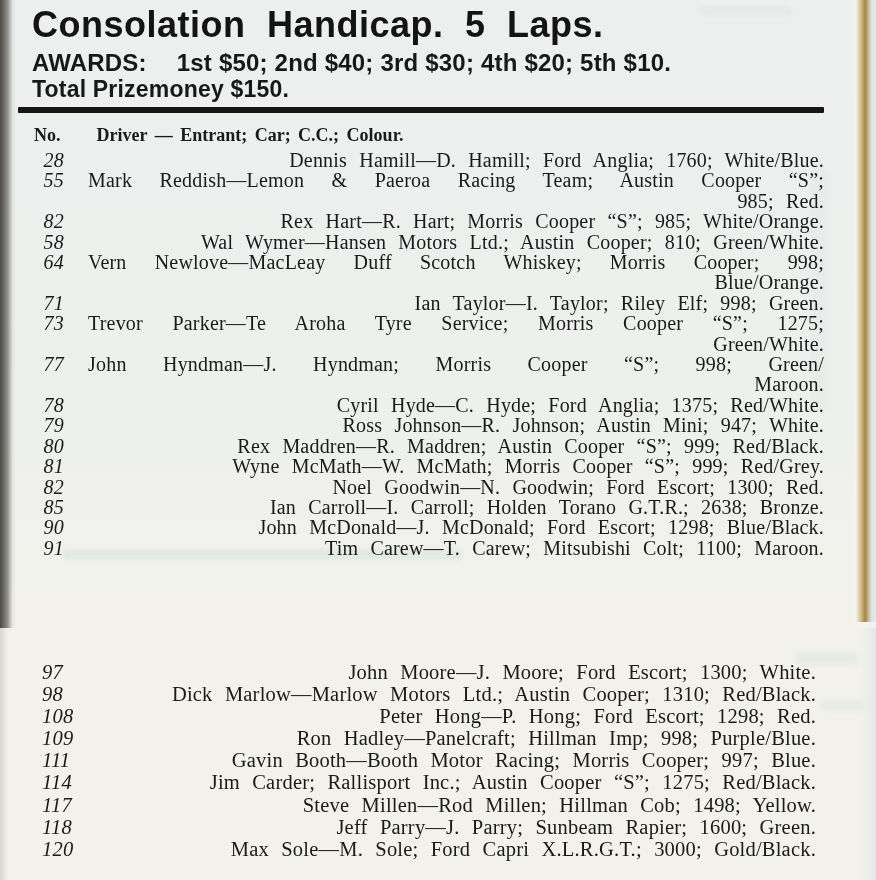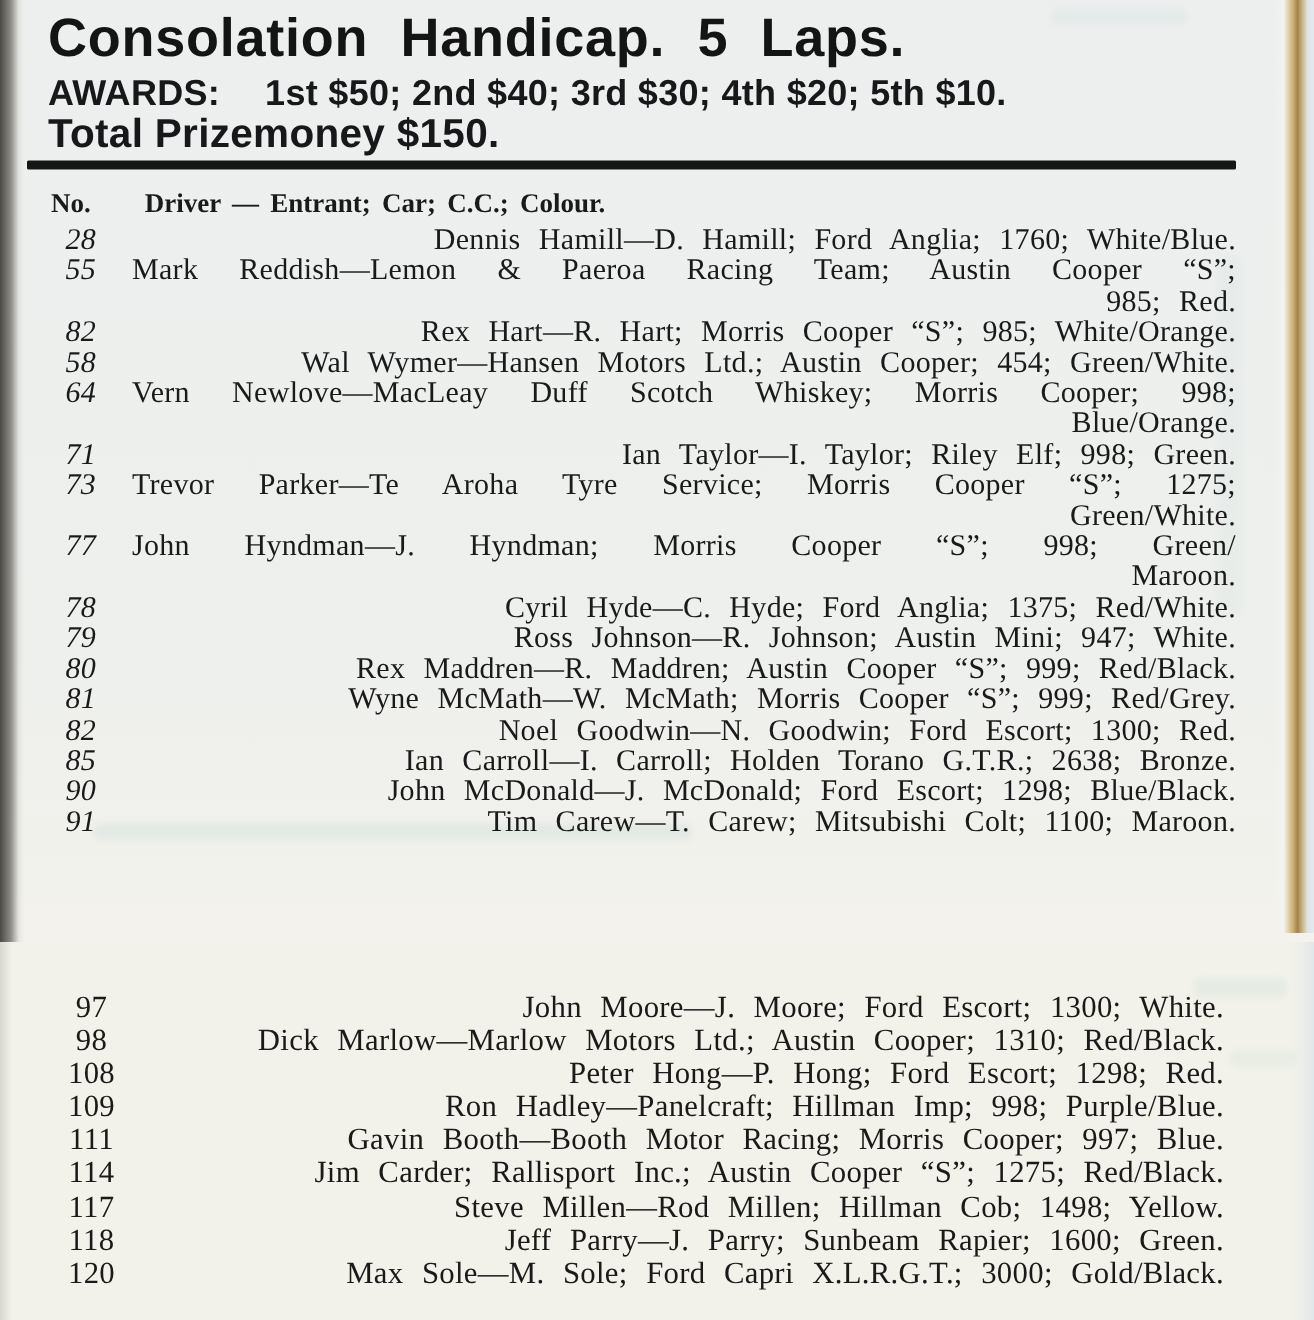--- a/index.html
+++ b/index.html
@@ -26,35 +26,35 @@
   .content{position:absolute;left:0;top:0;right:0;padding:2px 52px 0 32px;}
   .title{
     font-family:"Liberation Sans","DejaVu Sans",sans-serif;
     font-weight:700;font-size:36px;line-height:42px;color:#141414;
     word-spacing:11px;letter-spacing:.5px;margin:2px 0 0 0;
   }
   .awards{display:flex;gap:30px;margin-top:4px;
     font-family:"Liberation Sans","DejaVu Sans",sans-serif;
     font-weight:700;font-size:24px;line-height:26px;color:#17181a;letter-spacing:.2px;}
   .prize{font-family:"Liberation Sans","DejaVu Sans",sans-serif;
-    font-weight:700;font-size:27px;line-height:26px;color:#17181a;letter-spacing:.2px;}
+    font-weight:700;font-size:23px;line-height:26px;color:#17181a;letter-spacing:.2px;}
   .rule{height:6px;background:#161616;margin:5px 0 0 -14px;border-radius:1px;}
   .thead{display:flex;margin-top:10px;font-weight:700;font-size:18px;line-height:24px;}
   .th-no{margin-left:2px;}
   .th-cols{margin-left:36px;word-spacing:3px;}
   .rows{margin-top:3px;}
   .rows-top{font-size:20px;line-height:20.4px;word-spacing:7px;letter-spacing:.2px;}
   .row{display:flex;}
   .rows-top .num{flex:0 0 32px;text-align:right;font-style:italic;}
   .rows-top .entry{flex:1;margin-left:24px;}
   .ln{text-align:right;}
   .ln.just{text-align:justify;text-align-last:justify;}
   .rows-bottom{font-size:20.5px;line-height:22.1px;word-spacing:7px;letter-spacing:.2px;
     padding:0 60px 0 42px;margin-top:33px;}
-  .rows-bottom .num{flex:0 0 38px;text-align:center;}
+  .rows-bottom .num{flex:0 0 38px;text-align:left;font-style:italic;}
   .rows-bottom .entry{flex:1;margin-left:20px;}
   .ghost{position:absolute;background:#9fc3bf;filter:blur(2px);border-radius:4px;pointer-events:none;}
   .g1{left:62px;top:549px;width:400px;height:11px;opacity:.17;}
   .g2{right:18px;top:652px;width:62px;height:13px;opacity:.14;}
   .g3{right:12px;top:700px;width:44px;height:11px;opacity:.12;}
   .g4{left:700px;top:6px;width:92px;height:10px;opacity:.10;}
   .g5{left:810px;top:170px;width:18px;height:240px;opacity:.07;}
 </style>
 </head>
 <body>
@@ -111,21 +111,21 @@
   <div class="row">
     <span class="num">82</span>
     <span class="entry">
             <div class="ln">Rex Hart—R. Hart; Morris Cooper “S”; 985; White/Orange.</div>
           </span>
   </div>
 
   <div class="row">
     <span class="num">58</span>
     <span class="entry">
-            <div class="ln">Wal Wymer—Hansen Motors Ltd.; Austin Cooper; 454; Green/White.</div>
+            <div class="ln">Wal Wymer—Hansen Motors Ltd.; Austin Cooper; 810; Green/White.</div>
           </span>
   </div>
 
   <div class="row">
     <span class="num">64</span>
     <span class="entry">
             <div class="ln just">Vern Newlove—MacLeay Duff Scotch Whiskey; Morris Cooper; 998;</div>
             <div class="ln">Blue/Orange.</div>
           </span>
   </div>

